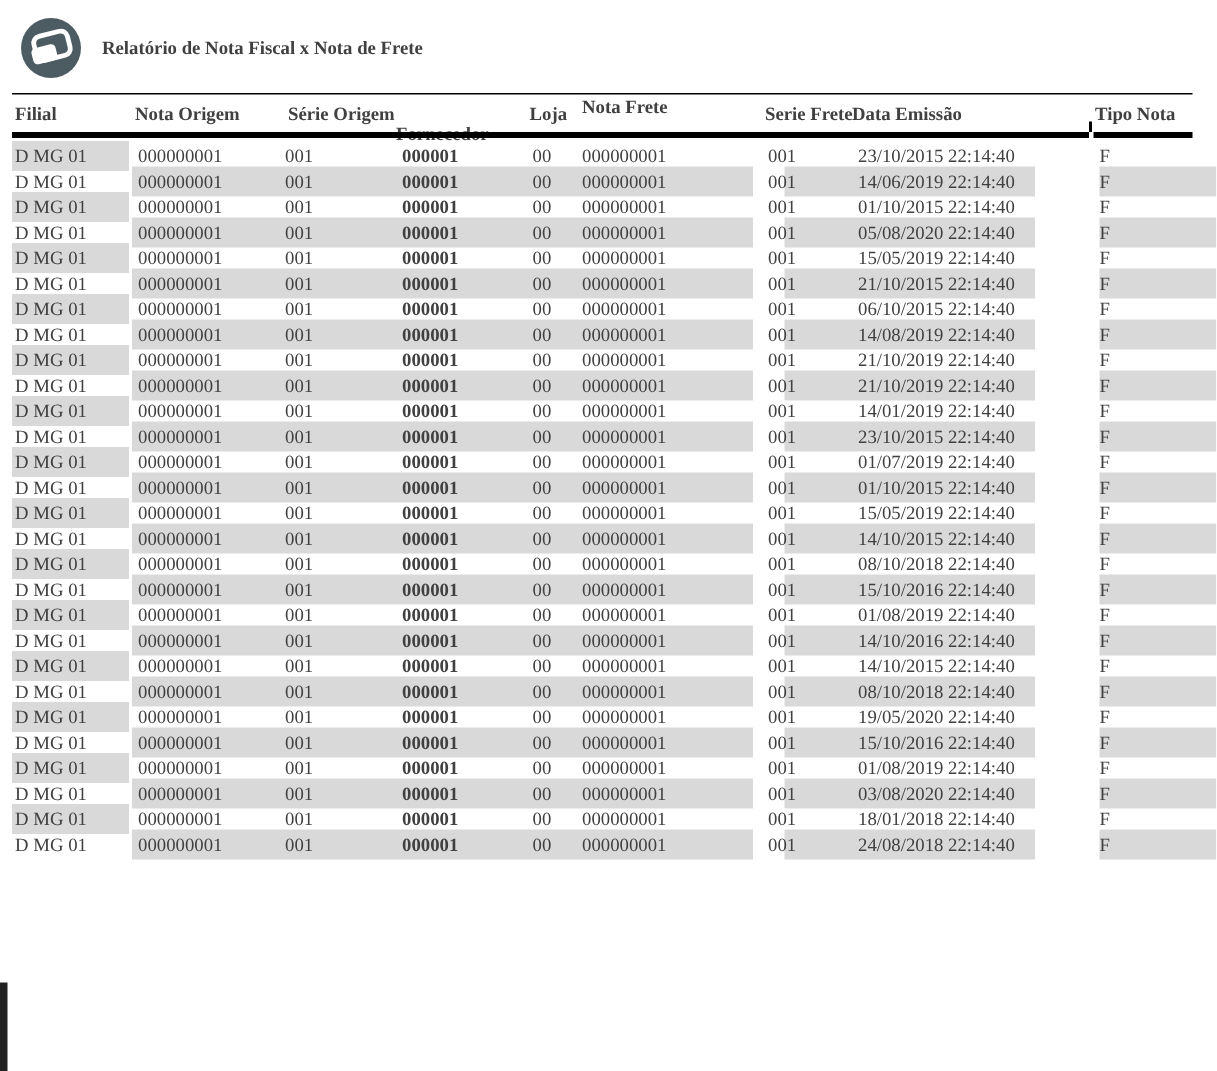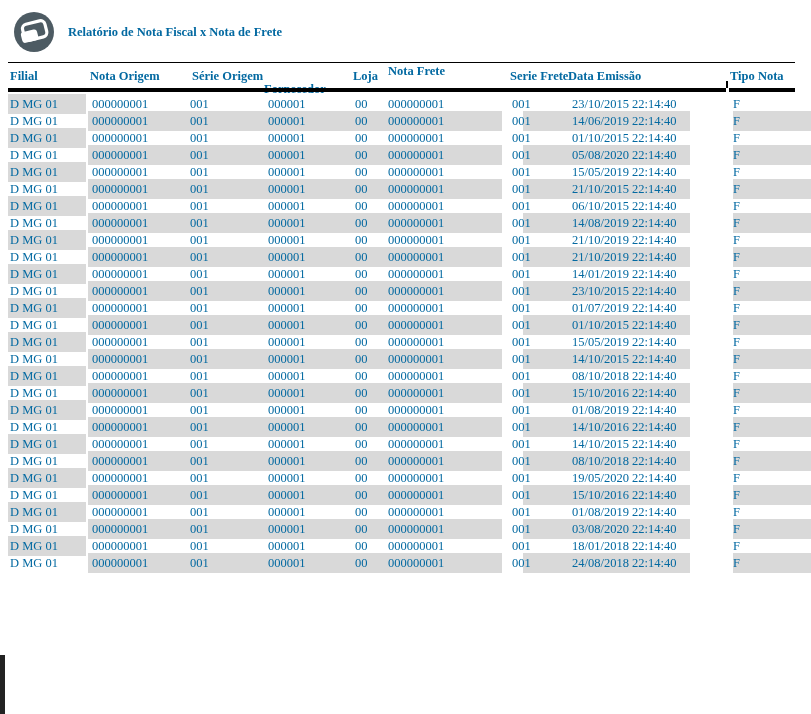--- a/index.html
+++ b/index.html
@@ -1,21 +1,21 @@
 <!DOCTYPE html>
 <html style="--shade: #d9d9d9;"><head>
 <meta charset="utf-8">
 <style>
   html,body{margin:0;padding:0;background:#fff;}
   .page{
     position:relative;
     width:811px;height:714px;
     background:#fff;
     font-family:"Liberation Serif","DejaVu Serif",serif;
-    color:#0369a1;
+    color:#404040;
     overflow:hidden;
   }
   
   .logo{position:absolute;left:14px;top:12px;width:40px;height:40px;}
   .title{
     position:absolute;left:68px;top:25px;
     font-size:12.5px;font-weight:bold;white-space:nowrap;
   }
   .expedition{
     position:absolute;right:21px;top:24px;
@@ -39,21 +39,21 @@
   .h-serie-frete{left:510px;}
   .h-data-emissao{left:568px;}
   .h-tipo-nota{left:730px;}
   
   .tbody{position:absolute;left:0;top:93px;width:811px;}
   .row{position:relative;width:811px;height:17px;font-size:12.5px;text-align:right;}
   .cell{position:absolute;top:0;line-height:22px;white-space:nowrap;}
   .c-filial{left:10px;}
   .c-nota-origem{left:92px;}
   .c-serie-origem{left:190px;}
-  .c-fornecedor{left:268px;}
+  .c-fornecedor{left:268px;font-weight:bold;}
   .c-loja{left:355px;}
   .c-nota-frete{left:388px;}
   .c-serie-frete{left:512px;}
   .c-data-emissao{left:572px;}
   .c-tipo-nota{left:733px;}
   
   .chip{display:none;position:absolute;top:1px;height:20px;background:var(--shade,#d9d9d9);}
   .row.odd  .chip-filial{display:block;left:8px;width:78px;}
   .row.even .band-a{display:block;left:88px;width:414px;}
   .row.even .band-b{display:block;left:523px;width:167px;}

